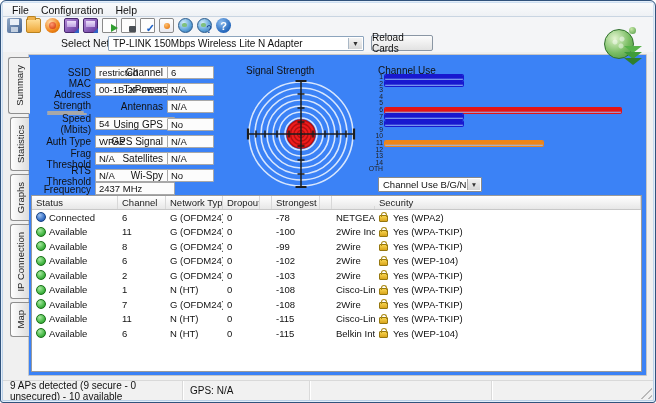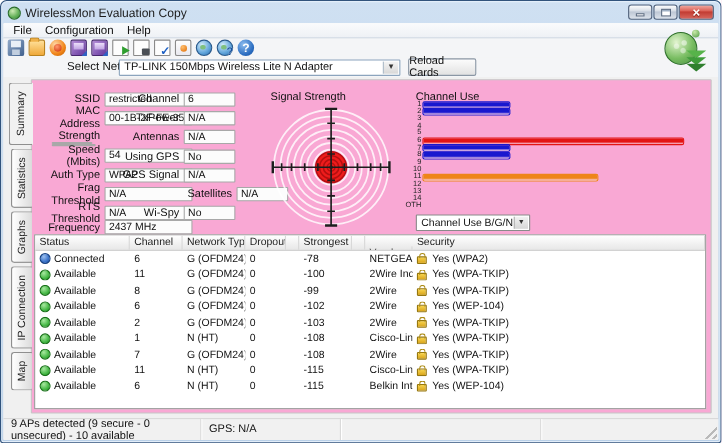--- a/index.html
+++ b/index.html
@@ -85,21 +85,21 @@
   .logo .c3{bottom:0;border-top:7px solid #2f7f2e;}
   .logo .ball{position:absolute;right:10px;top:0;width:7px;height:7px;border-radius:50%;background:radial-gradient(circle at 35% 30%,#c8e8a8,#4f9b43);}
 
   
   .content{flex:1;position:relative;background:#f0f0f0;}
   .tabstrip{position:absolute;left:4px;top:5px;width:22px;display:flex;flex-direction:column;gap:3px;align-items:flex-end;z-index:2;}
   .vtab{width:19px;border:1px solid #8f8f8f;border-right:none;border-radius:3px 0 0 3px;
     background:linear-gradient(90deg,#ffffff,#dcdcdc);display:flex;align-items:center;justify-content:center;}
   .vtab span{writing-mode:vertical-rl;transform:rotate(180deg);font-size:9.5px;color:#222;padding:7px 2px;}
   .vtab.active{width:22px;background:#f1f1f1;margin-right:-1px;border-right:1px solid #f1f1f1;}
-  .pane{position:absolute;left:25px;top:2px;right:6px;bottom:4px;background:#f9a8d4;border:1px solid #c6c6c6;border-radius:1px;}
+  .pane{position:absolute;left:25px;top:2px;right:6px;bottom:4px;background:#3b82f6;border:1px solid #c6c6c6;border-radius:1px;}
 
   
   .frow{position:absolute;height:14px;display:flex;align-items:center;font-size:10px;color:#111;}
   .frow .flabel{display:inline-block;text-align:right;padding-right:4px;}
   .col1 .flabel{width:60px;}
   .col2 .flabel{width:70px;}
   .fbox{display:inline-block;height:13px;line-height:12px;background:#fcfcfc;border:1px solid #a8a8a8;border-radius:1px;
     padding-left:3px;font-size:9.5px;color:#111;overflow:hidden;white-space:nowrap;}
   .col1 .fbox{width:80px;}
   .col1 .fbox.half{width:37px;}
@@ -139,35 +139,20 @@
   .sb-e1{width:182px;flex:0 0 182px;}
   .sb-e2{flex:1;border-right:none;}
   .grip{position:absolute;right:1px;bottom:1px;width:12px;height:12px;
     background:repeating-linear-gradient(135deg,#b9b9b9 0 1.5px,transparent 1.5px 4.5px);
     clip-path:polygon(100% 0,100% 100%,0 100%);}
 </style>
 </head>
 <body>
 
 <div class="window">
-  <div class="titlebar">
-    <div class="app-icon"></div>
-    <div class="title-text">WirelessMon Evaluation Copy</div>
-    <div class="winbtns">
-      <div class="wbtn min">
-          <span class="mingl"></span>
-        </div>
-      <div class="wbtn max">
-          <span class="maxgl"></span>
-        </div>
-      <div class="wbtn close">
-          <span>×</span>
-        </div>
-    </div>
-  </div>
 
   <div class="client">
     <div class="menubar" id="menubar">
         <div class="menu-item">File</div>
         <div class="menu-item">Configuration</div>
         <div class="menu-item">Help</div>
       </div>
 
     <div class="toolbar" id="toolbar-icons">
         <div class="tbicon i-save"></div>
@@ -268,21 +253,21 @@
               <span class="fbox">N/A</span>
             </div>
             <div class="frow col2" style="left:68px;top:62px;">
               <span class="flabel">Using GPS</span>
               <span class="fbox">No</span>
             </div>
             <div class="frow col2" style="left:68px;top:79.2px;">
               <span class="flabel">GPS Signal</span>
               <span class="fbox">N/A</span>
             </div>
-            <div class="frow col2" style="left:68px;top:96.5px;padding-left:48px;">
+            <div class="frow col2" style="left:68px;top:96.5px;">
               <span class="flabel">Satellites</span>
               <span class="fbox">N/A</span>
             </div>
             <div class="frow col2" style="left:68px;top:113.80000000000001px;">
               <span class="flabel">Wi-Spy</span>
               <span class="fbox">No</span>
             </div>
           </div>
 
         <div class="panel-title" style="left:217px;top:10px;">Signal Strength</div>

